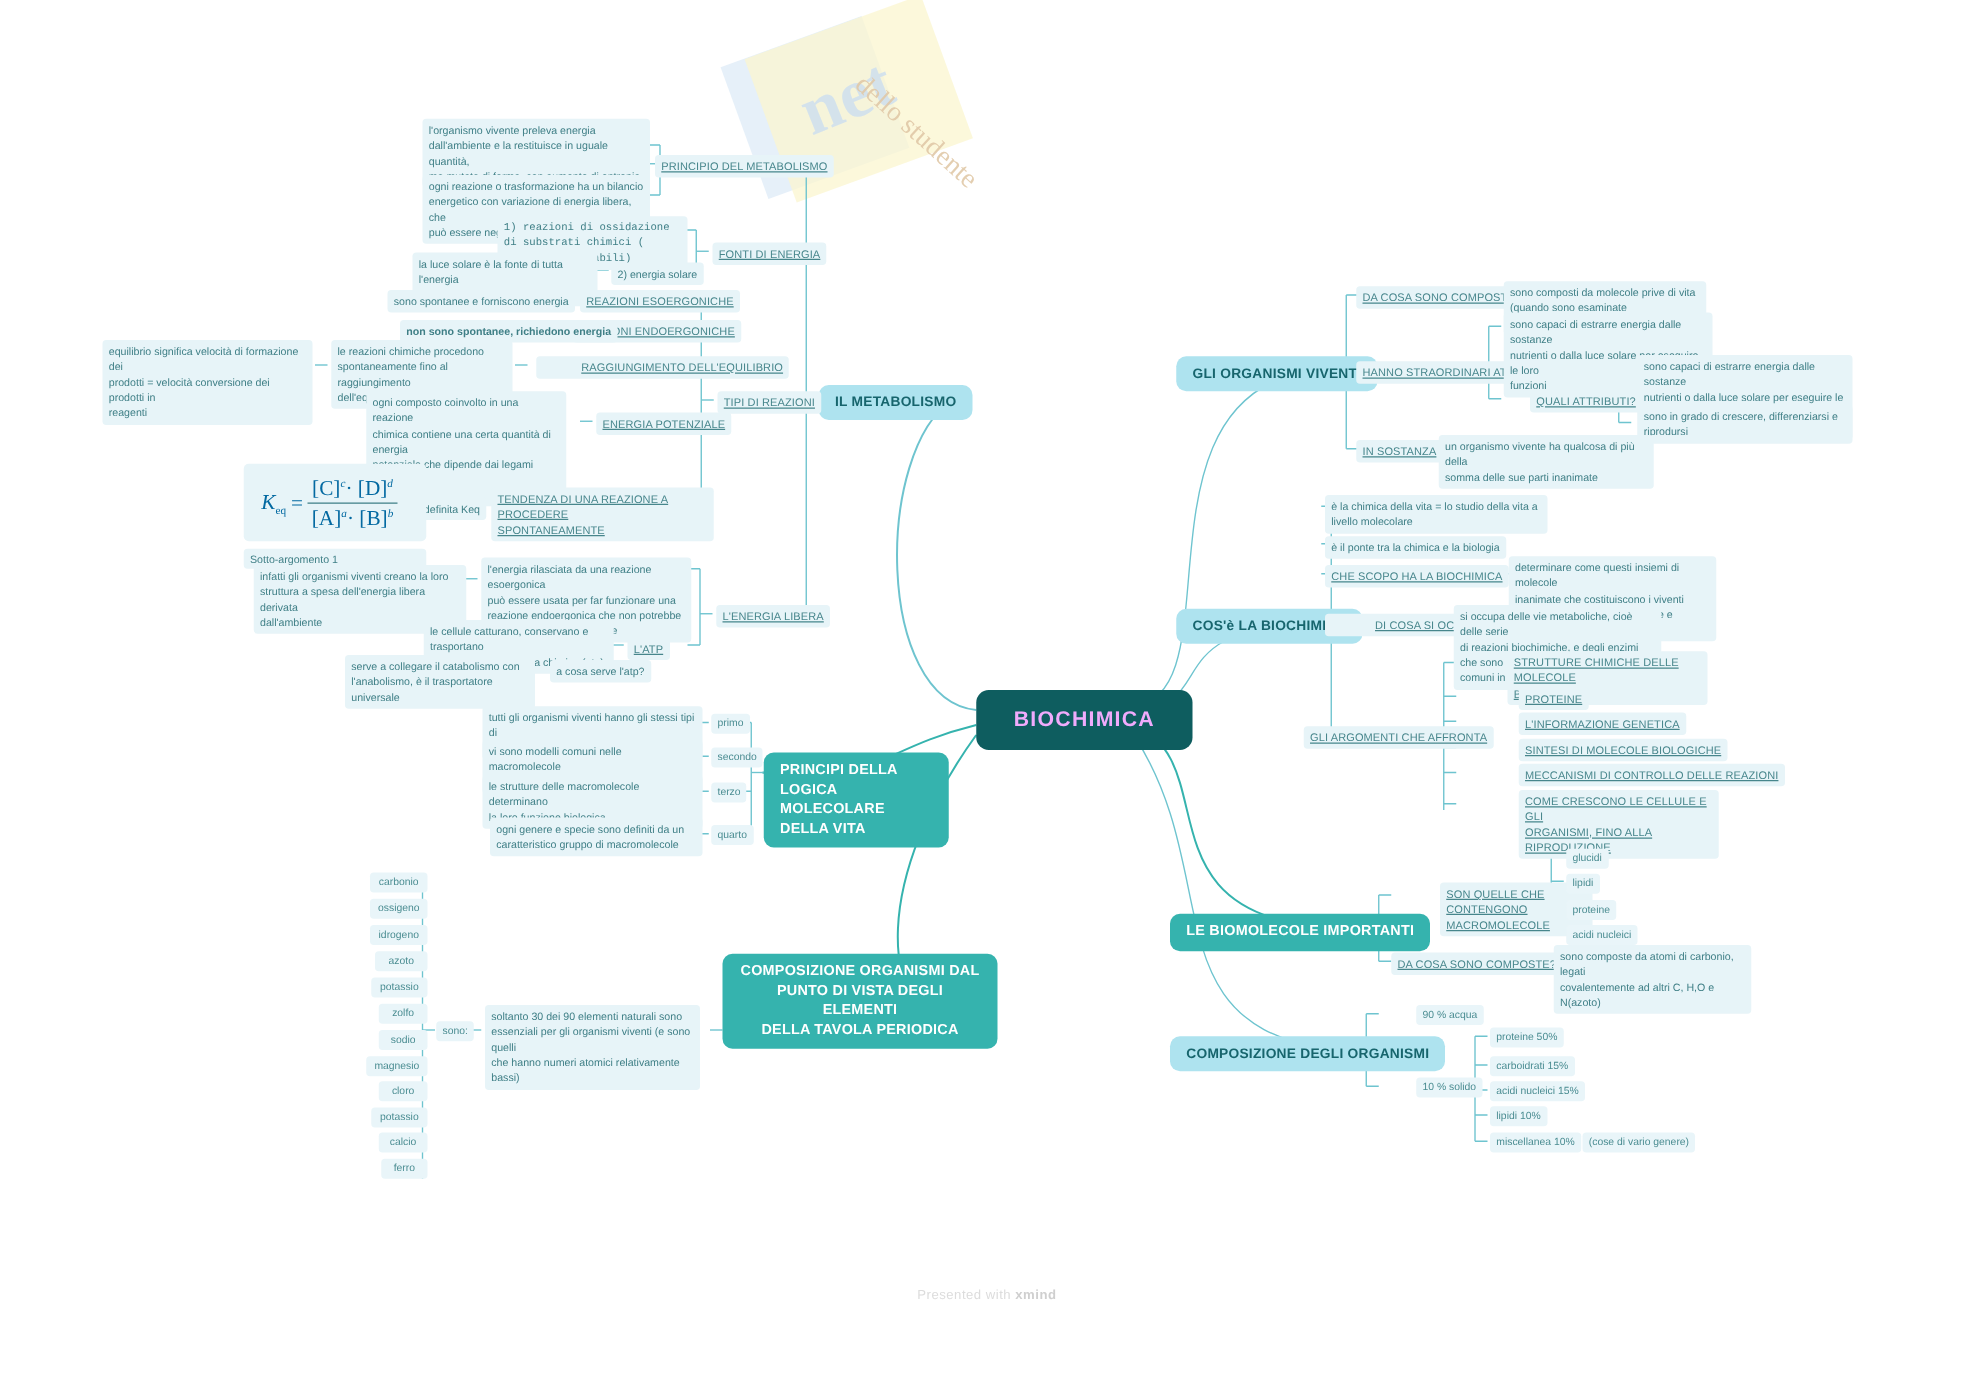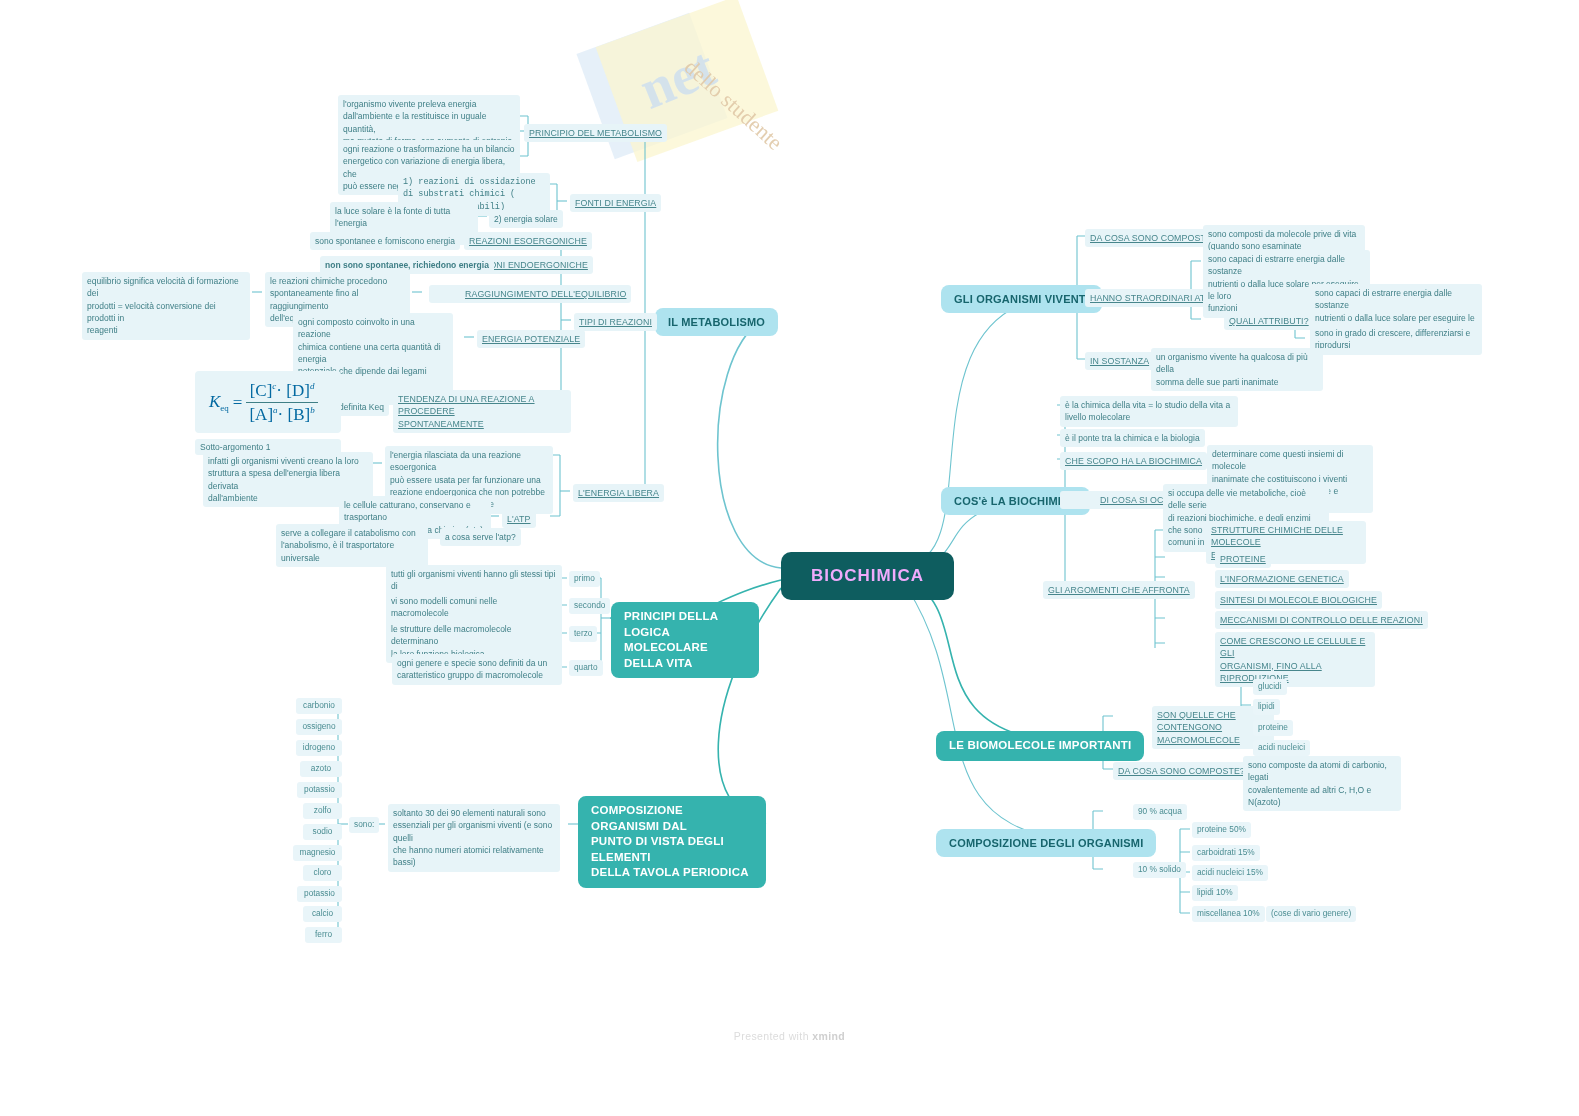--- a/index.html
+++ b/index.html
@@ -347,21 +347,21 @@
 biologiche</div>
 
   <div class="node tiny" style="left:569px; top:626px;">terzo</div>
   <div class="node leaf" style="left:386px; top:620px; width:176px;">le strutture delle macromolecole determinano
 la loro funzione biologica</div>
 
   <div class="node tiny" style="left:569px; top:660px;">quarto</div>
   <div class="node leaf" style="left:392px; top:654px; width:170px;">ogni genere e specie sono definiti da un
 caratteristico gruppo di macromolecole</div>
 
-  <div class="node pill-teal" style="left:578px; top:796px; width:188px;">COMPOSIZIONE ORGANISMI DAL
+  <div class="node pill-teal" style="left:578px; top:763px; width:220px;text-align:center;">COMPOSIZIONE ORGANISMI DAL
 PUNTO DI VISTA DEGLI ELEMENTI
 DELLA TAVOLA PERIODICA</div>
   <div class="node leaf" style="left:388px; top:804px; width:172px;">soltanto 30 dei 90 elementi naturali sono
 essenziali per gli organismi viventi (e sono quelli
 che hanno numeri atomici relativamente bassi)</div>
   <div class="node tiny" style="left:349px; top:817px;">sono:</div>
 
   <div class="node tiny" style="left:296px; top:698px; width:46px; text-align:center;">carbonio</div>
   <div class="node tiny" style="left:296px; top:719px; width:46px; text-align:center;">ossigeno</div>
   <div class="node tiny" style="left:296px; top:740px; width:46px; text-align:center;">idrogeno</div>

